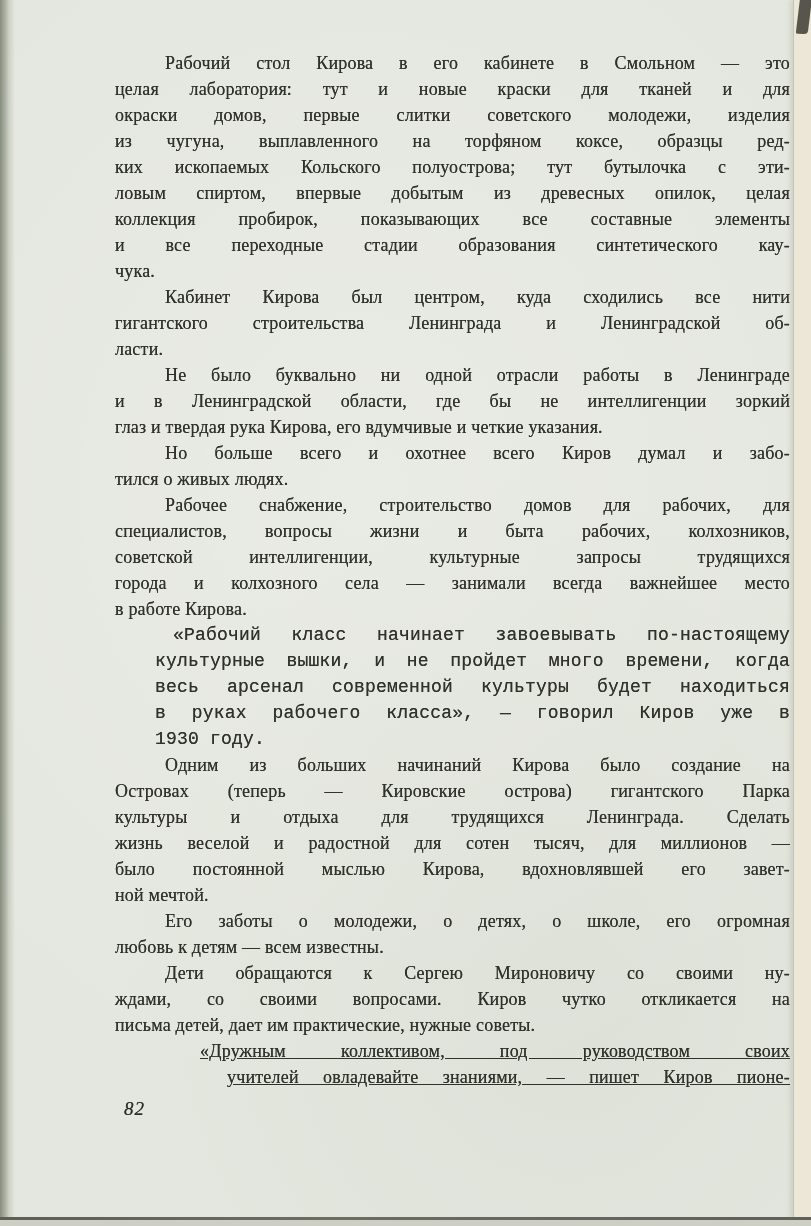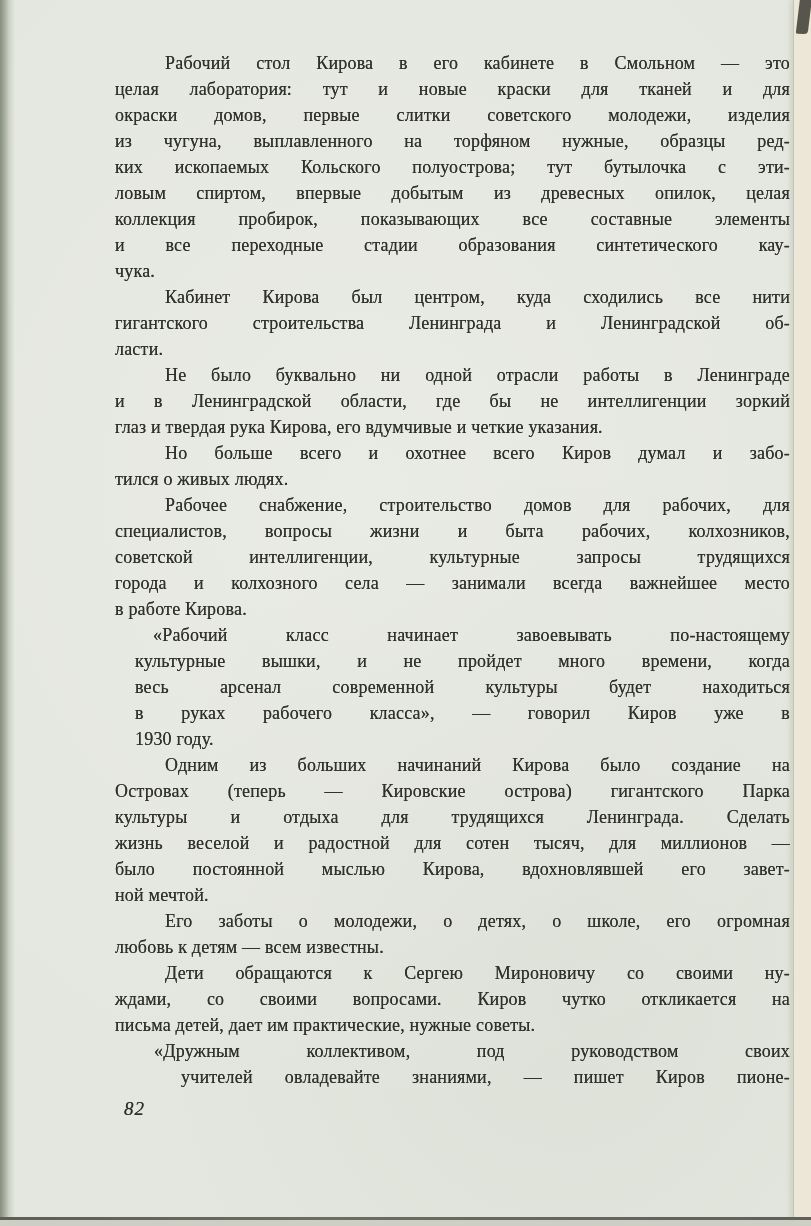--- a/index.html
+++ b/index.html
@@ -57,23 +57,23 @@
     text-shadow: 0 0 0.5px rgba(49,49,44,0.85);
   }
   .line {
     text-align: justify;
     text-align-last: justify;
   }
   .line.end {
     text-align-last: left;
   }
   .para.body .line:first-child { text-indent: 50px; }
-  .para.quote  { margin-left: 20px; }
+  .para.quote  { margin-left: 40px; font-family: Liberation Mono, monospace; }
   .para.quote .line:first-child { text-indent: 18px; }
-  .para.quote2 { margin-left: 39px; }
+  .para.quote2 { margin-left: 85px; text-decoration: underline; }
   .para.quote2 .line:nth-child(2) { text-indent: 27px; }
   .page-number {
     position: absolute;
     left: 124px;
     top: 1098px;
     font-size: 19px;
     letter-spacing: 1px;
     color: #2e2e29;
     text-shadow: 0 0 0.5px rgba(46,46,41,0.85);
     font-style: italic;
@@ -87,21 +87,21 @@
   <div class="right-paper"></div>
   <div class="corner-mark"></div>
   <div class="bottom-band"></div>
   <div class="bottom-below"></div>
 
   <div class="text-block">
       <div class="para body">
         <div class="line">Рабочий стол Кирова в его кабинете в Смольном — это</div>
         <div class="line">целая лаборатория: тут и новые краски для тканей и для</div>
         <div class="line">окраски домов, первые слитки советского молодежи, изделия</div>
-        <div class="line">из чугуна, выплавленного на торфяном нужные, образцы ред-</div>
+        <div class="line">из чугуна, выплавленного на торфяном коксе, образцы ред-</div>
         <div class="line">ких ископаемых Кольского полуострова; тут бутылочка с эти-</div>
         <div class="line">ловым спиртом, впервые добытым из древесных опилок, целая</div>
         <div class="line">коллекция пробирок, показывающих все составные элементы</div>
         <div class="line">и все переходные стадии образования синтетического кау-</div>
         <div class="line end">чука.</div>
       </div>
       <div class="para body">
         <div class="line">Кабинет Кирова был центром, куда сходились все нити</div>
         <div class="line">гигантского строительства Ленинграда и Ленинградской об-</div>
         <div class="line end">ласти.</div>

